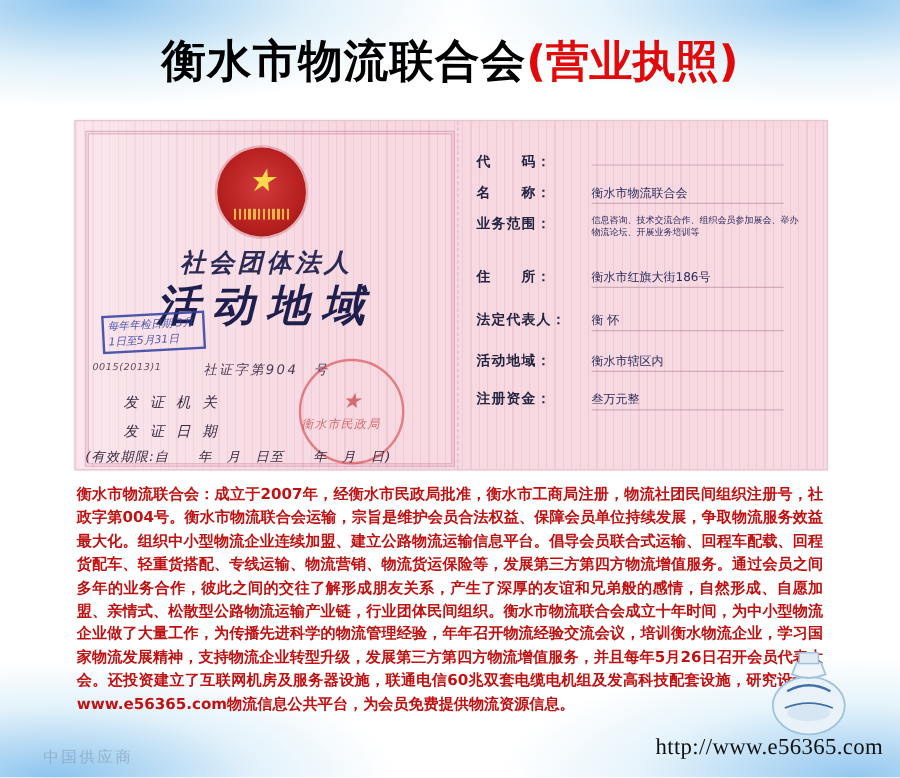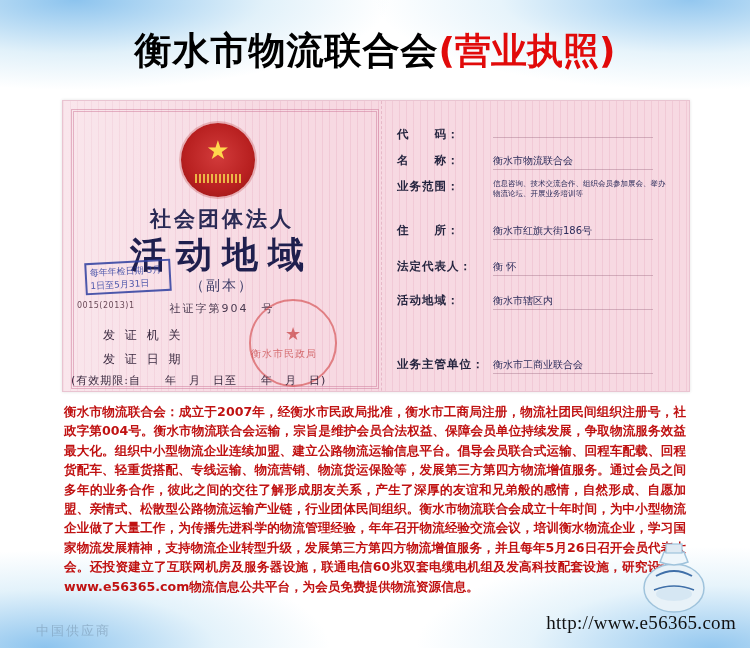--- a/index.html
+++ b/index.html
@@ -76,20 +76,21 @@
       repeating-linear-gradient(90deg, rgba(214,130,160,0.18) 0px, rgba(214,130,160,0.18) 1px, rgba(255,255,255,0) 1px, rgba(255,255,255,0) 7px);
     border: 1px solid #e9c4d1;
     box-shadow: 0 0 3px rgba(0,0,0,0.12);
     overflow: hidden;
   }
   .cert-left {
     position: absolute;
     left: 0; top: 0;
     width: 318px; height: 350px;
     border-right: 1px dashed rgba(200,120,150,0.35);
+    font-style: italic;
   }
   .cert-right {
     position: absolute;
     left: 318px; top: 0;
     width: 308px; height: 370px;
   }
   .cert-pattern-band {
     position: absolute;
     left: 8px; top: 8px;
     width: 302px; height: 274px;
@@ -308,21 +309,20 @@
 
     <div class="cert-left">
       <div class="cert-pattern-band"></div>
 
       <div class="emblem">
         <div class="bar"></div>
       </div>
 
       <div class="cert-l1">社会团体法人</div>
       <div class="cert-l2">活动地域</div>
-      <div class="cert-l3">（副本）</div>
 
       <div class="blue-stamp">每年年检日期
 3月1日至5月31日</div>
 
       <div class="cert-serial">0015(2013)1</div>
       <div class="cert-serial2">社证字第904　号</div>
 
       <div class="cert-issue-row r1">发 证 机 关</div>
       <div class="cert-issue-row r2">发 证 日 期</div>
 
@@ -353,24 +353,24 @@
       </div>
 
       <div class="field-row" style="top:158px;">
         <span class="field-label">法定代表人：</span><span class="field-value">衡  怀</span>
       </div>
 
       <div class="field-row" style="top:192px;">
         <span class="field-label">活动地域：</span><span class="field-value">衡水市辖区内</span>
       </div>
 
-
-      <div class="field-row" style="top:256px;">
-        <span class="field-label">业务主管单位：</span><span class="field-value">衡水市工商业联合会</span>
-      </div>
+      <div class="field-row" style="top:224px;">
+        <span class="field-label">注册资金：</span><span class="field-value">叁万元整</span>
+      </div>
+
 
     </div>
   </div>
 
   <div class="body-text">衡水市物流联合会：成立于2007年，经衡水市民政局批准，衡水市工商局注册，物流社团民间组织注册号，社政字第004号。衡水市物流联合会运输，宗旨是维护会员合法权益、保障会员单位持续发展，争取物流服务效益最大化。组织中小型物流企业连续加盟、建立公路物流运输信息平台。倡导会员联合式运输、回程车配载、回程货配车、轻重货搭配、专线运输、物流营销、物流货运保险等，发展第三方第四方物流增值服务。通过会员之间多年的业务合作，彼此之间的交往了解形成朋友关系，产生了深厚的友谊和兄弟般的感情，自然形成、自愿加盟、亲情式、松散型公路物流运输产业链，行业团体民间组织。衡水市物流联合会成立十年时间，为中小型物流企业做了大量工作，为传播先进科学的物流管理经验，年年召开物流经验交流会议，培训衡水物流企业，学习国家物流发展精神，支持物流企业转型升级，发展第三方第四方物流增值服务，并且每年5月26日召开会员代表大会。还投资建立了互联网机房及服务器设施，联通电信60兆双套电缆电机组及发高科技配套设施，研究设计了www.e56365.com物流信息公共平台，为会员免费提供物流资源信息。</div>
 
   <svg class="vase" viewBox="0 0 96 82">
     <ellipse cx="48" cy="56" rx="30" ry="24" fill="#e8f2f8" stroke="#9fc3dc" stroke-width="1.5"></ellipse>
     <path d="M30 44 Q48 34 66 44" fill="none" stroke="#3f6fa8" stroke-width="2"></path>
     <path d="M28 58 Q48 50 68 58" fill="none" stroke="#3f6fa8" stroke-width="1.5"></path>

